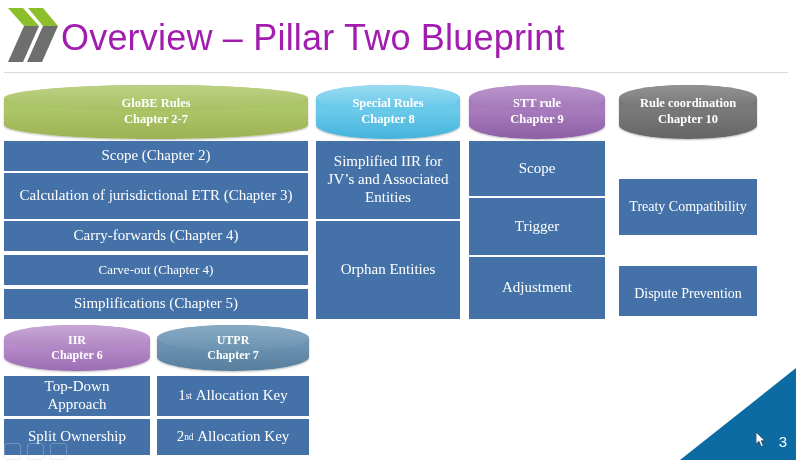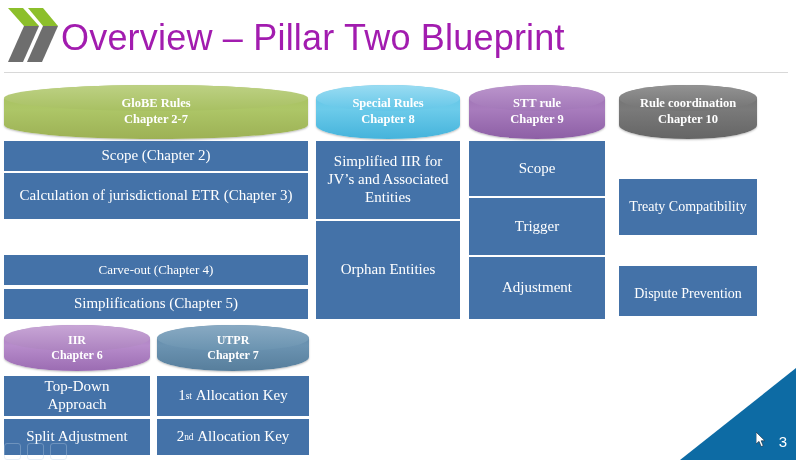--- a/index.html
+++ b/index.html
@@ -80,20 +80,21 @@
   <div class="title">Overview – Pillar Two Blueprint</div>
   <div class="rule"></div>
 
   <div class="cyl cyl-green" style="left:4px;top:85px;width:304px;height:54px;font-size:12.5px;">
     <div class="cap"></div>
     <div class="lbl">GloBE Rules</div>
     <div class="lbl">Chapter 2-7</div>
   </div>
   <div class="box" style="left:4px;top:141px;width:304px;height:30px;font-size:15px;">Scope (Chapter 2)</div>
   <div class="box" style="left:4px;top:173px;width:304px;height:46px;font-size:15px;">Calculation of jurisdictional ETR (Chapter 3)</div>
+  <div class="box" style="left:4px;top:221px;width:304px;height:30px;font-size:15px;">Carry-forwards (Chapter 4)</div>
   <div class="box" style="left:4px;top:255px;width:304px;height:30px;font-size:13px;">Carve-out (Chapter 4)</div>
   <div class="box" style="left:4px;top:289px;width:304px;height:30px;font-size:15px;">Simplifications (Chapter 5)</div>
 
   <div class="cyl cyl-cyan" style="left:316px;top:85px;width:144px;height:54px;font-size:12.5px;text-align:right;">
     <div class="cap"></div>
     <div class="lbl">Special Rules</div>
     <div class="lbl">Chapter 8</div>
   </div>
   <div class="box" style="left:316px;top:141px;width:144px;height:78px;font-size:15px;">Simplified IIR for JV’s and Associated Entities</div>
   <div class="box" style="left:316px;top:221px;width:144px;height:98px;font-size:15px;">Orphan Entities</div>
@@ -115,21 +116,21 @@
   <div class="box" style="left:619px;top:179px;width:138px;height:56px;font-size:14px;">Treaty Compatibility</div>
   <div class="box" style="left:619px;top:222px;width:138px;height:44px;font-size:14px;margin-top:44px;">Co-ordination</div>
   <div class="box" style="left:619px;top:272px;width:138px;height:44px;font-size:14px;">Dispute Prevention</div>
 
   <div class="cyl cyl-lav" style="left:4px;top:325px;width:146px;height:46px;font-size:12px;">
     <div class="cap"></div>
     <div class="lbl">IIR</div>
     <div class="lbl">Chapter 6</div>
   </div>
   <div class="box" style="left:4px;top:376px;width:146px;height:40px;font-size:15px;">Top-Down<br>Approach</div>
-  <div class="box" style="left:4px;top:419px;width:146px;height:36px;font-size:15px;">Split Adjustment</div>
+  <div class="box" style="left:4px;top:419px;width:146px;height:36px;font-size:15px;">Split Ownership</div>
 
   <div class="cyl cyl-steel" style="left:157px;top:325px;width:152px;height:46px;font-size:12px;">
     <div class="cap"></div>
     <div class="lbl">UTPR</div>
     <div class="lbl">Chapter 7</div>
   </div>
   <div class="box" style="left:157px;top:376px;width:152px;height:40px;font-size:15px;">1<sup>st</sup>&nbsp;Allocation Key</div>
   <div class="box" style="left:157px;top:419px;width:152px;height:36px;font-size:15px;">2<sup>nd</sup>&nbsp;Allocation Key</div>
 
   <div class="corner-icons">

